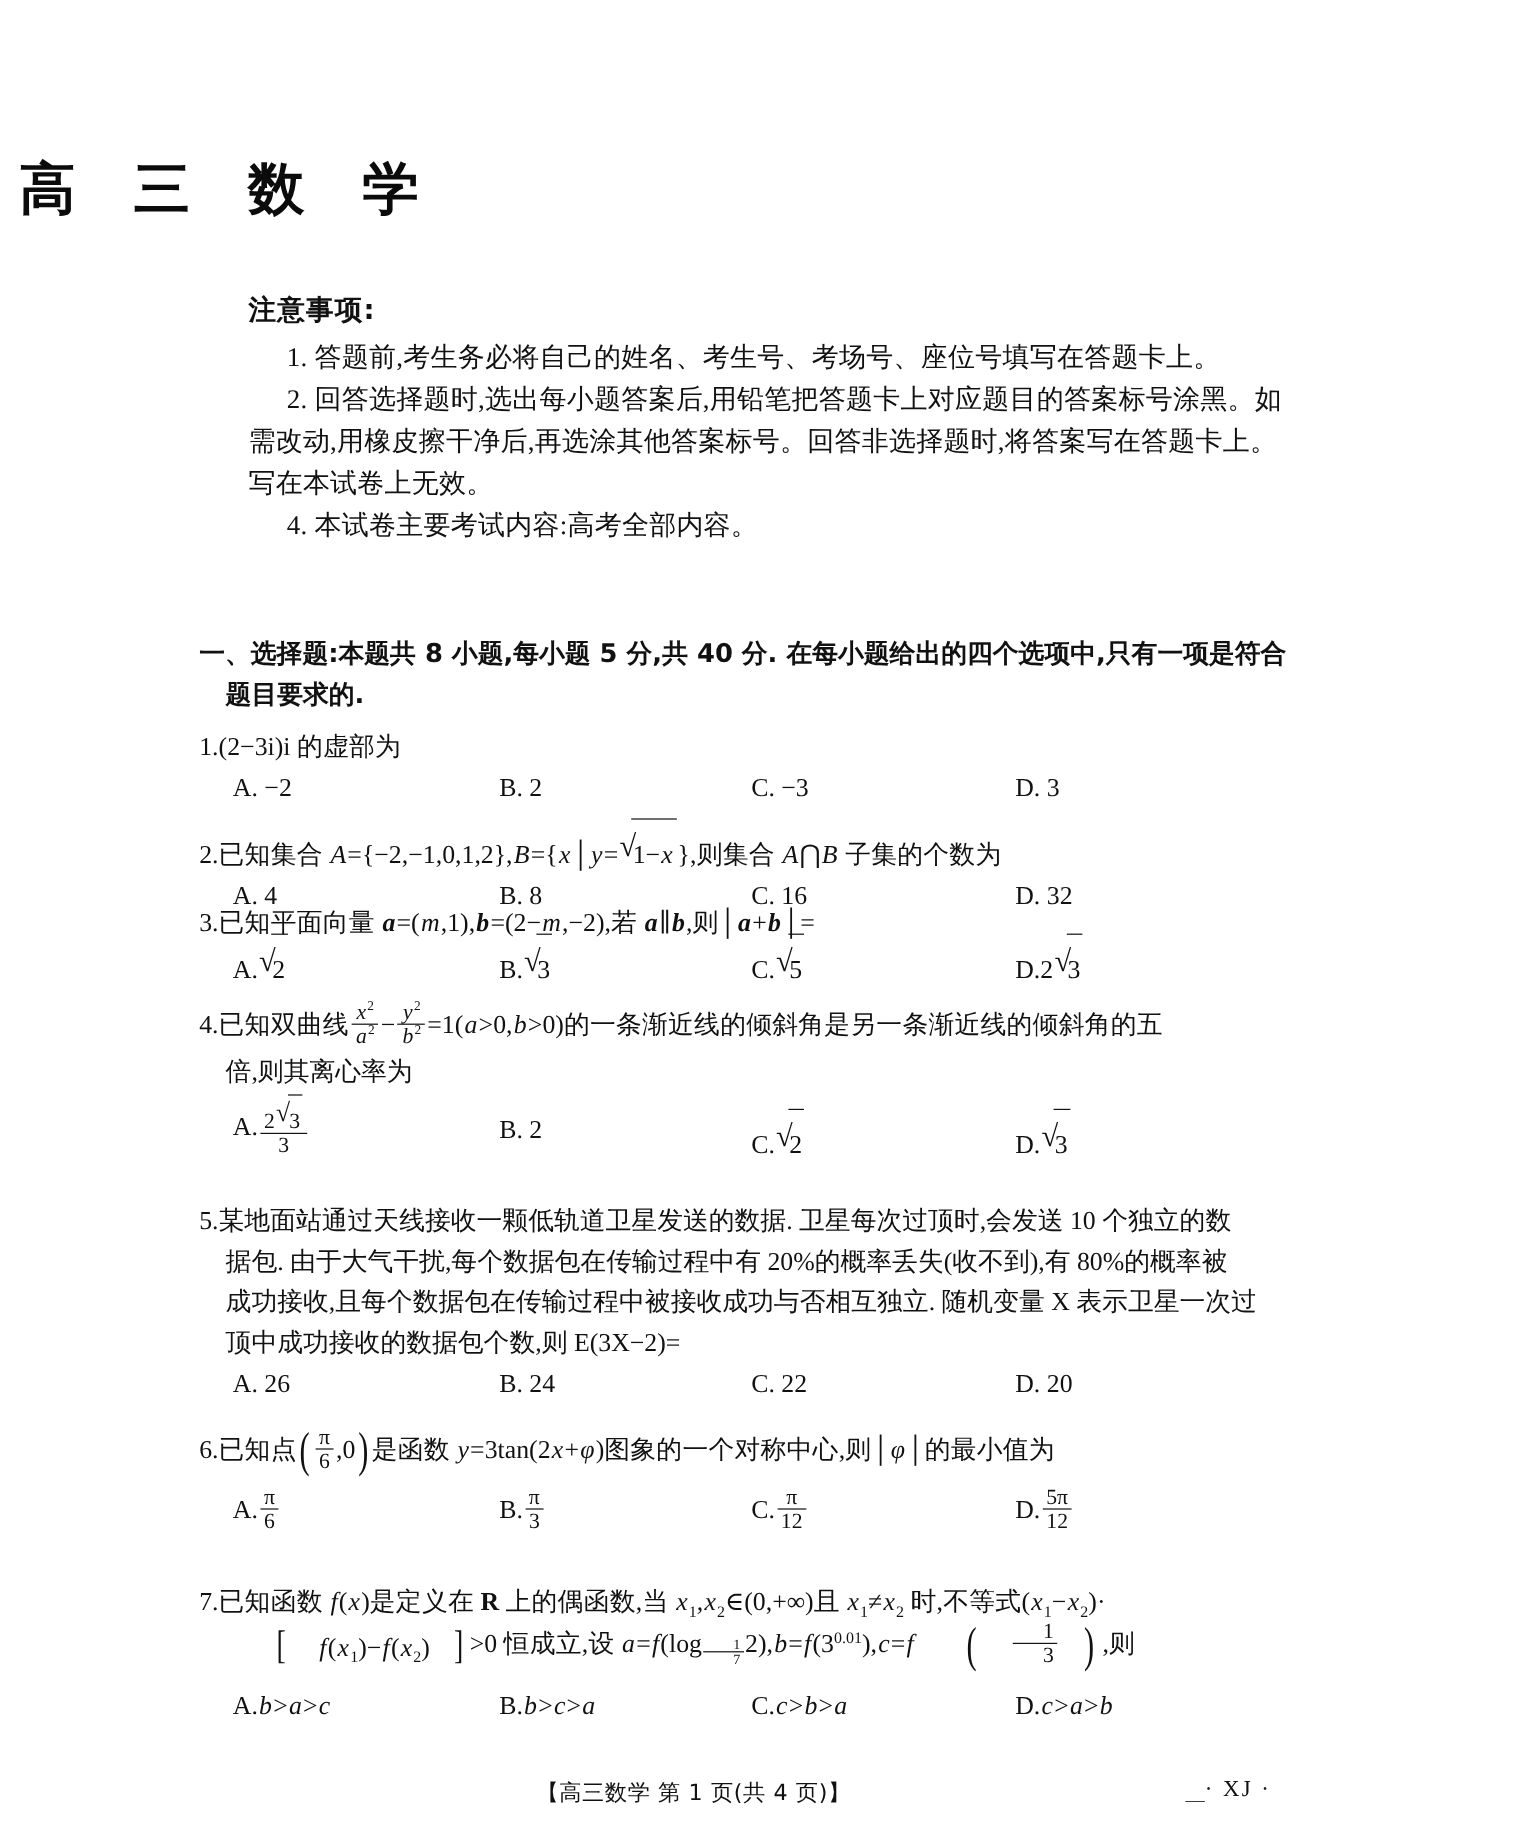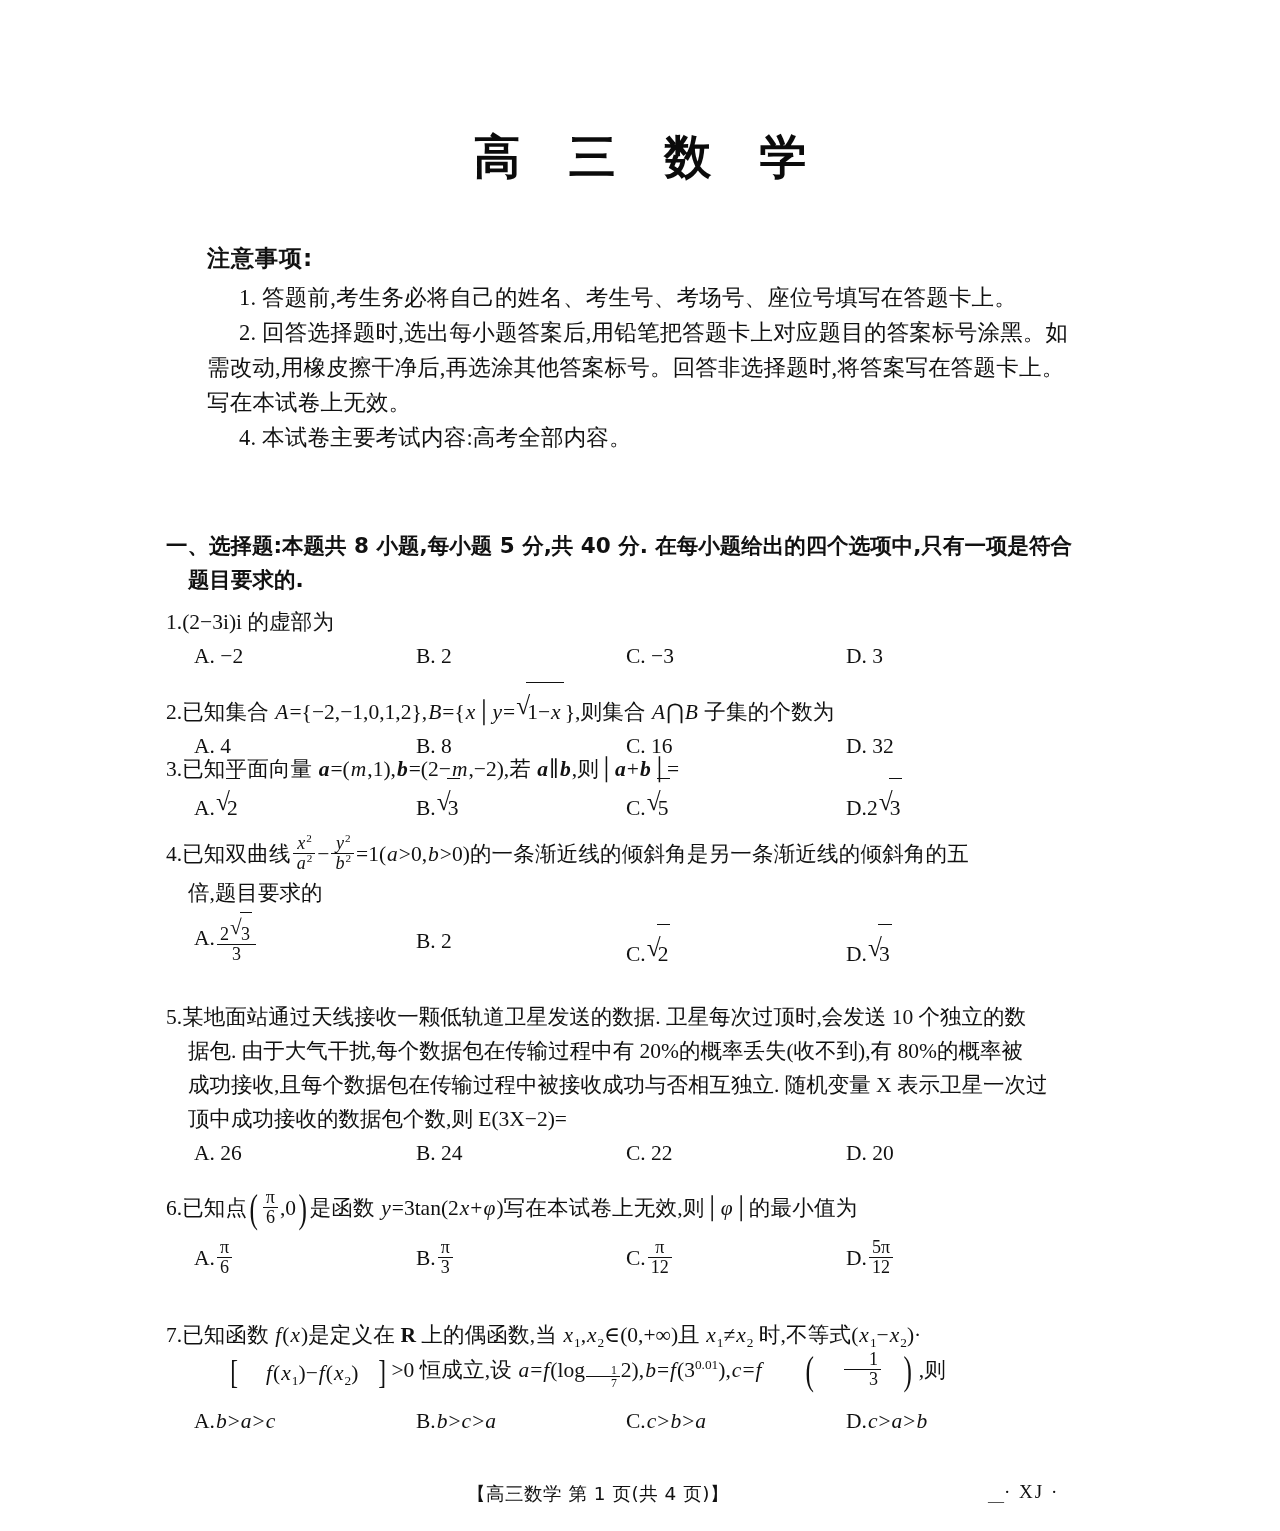--- a/index.html
+++ b/index.html
@@ -20,21 +20,21 @@
     left: 0; top: 0;
     width: 1280px;
     height: 1531px;
   }
 
   
   .paper-title {
     position: absolute;
     left: 0; top: 126px;
     width: 1280px;
-    text-align: center;
+    text-align: left;
     font-family: "DejaVu Sans", "Liberation Sans", sans-serif;
     font-weight: bold;
     font-size: 47px;
     letter-spacing: 16px;
     text-indent: 16px;
     color: #0b0b0b;
   }
 
   
   .notice {
@@ -158,21 +158,20 @@
     font-size: 19px;
   }
   .footer-center {
     position: absolute;
     left: 0; top: 0;
     width: 1156px;
     text-align: center;
     font-family: "DejaVu Sans", "Liberation Sans", sans-serif;
     font-size: 18.5px;
     letter-spacing: 0.5px;
-    margin-left: 20px;
   }
   .footer-dash {
     position: absolute;
     left: 988px; top: 11px;
     font-size: 16px;
     color: #333;
   }
   .footer-code {
     position: absolute;
     left: 1004px; top: 0;
@@ -236,21 +235,21 @@
       <span class="opt b"><span class="olabel">B.</span><span class="rad"><span class="radsym">√</span><span class="radbody"><span class="mup">3</span></span></span></span>
       <span class="opt c"><span class="olabel">C.</span><span class="rad"><span class="radsym">√</span><span class="radbody"><span class="mup">5</span></span></span></span>
       <span class="opt d"><span class="olabel">D.</span><span class="mup">2</span><span class="rad"><span class="radsym">√</span><span class="radbody"><span class="mup">3</span></span></span></span>
     </span>
   </div>
 
   <div class="q" style="top:836px;">
     <span class="qline">
       <span>4.</span><span class="qtext">已知双曲线</span><span class="frac"><span class="nu"><span class="mi">x</span><sup class="ex">2</sup></span><span class="de"><span class="mi">a</span><sup class="ex">2</sup></span></span>−<span class="frac"><span class="nu"><span class="mi">y</span><sup class="ex">2</sup></span><span class="de"><span class="mi">b</span><sup class="ex">2</sup></span></span>=<span class="mup">1</span>(<span class="mi">a</span>&gt;<span class="mup">0</span>,<span class="mi">b</span>&gt;<span class="mup">0</span>)<span class="qtext">的一条渐近线的倾斜角是另一条渐近线的倾斜角的五</span>
     </span>
-    <span class="qline ind">倍,题目要求的</span>
+    <span class="qline ind">倍,则其离心率为</span>
     <span class="opts tall" style="height:72px;">
       <span class="opt a" style="top:4px;"><span class="olabel">A.</span><span class="frac"><span class="nu"><span class="mup">2</span><span class="rad"><span class="radsym">√</span><span class="radbody"><span class="mup">3</span></span></span></span><span class="de"><span class="mup">3</span></span></span></span>
       <span class="opt b" style="top:14px;"><span class="olabel">B.</span> <span>2</span></span>
       <span class="opt c" style="top:14px;"><span class="olabel">C.</span><span class="rad"><span class="radsym">√</span><span class="radbody"><span class="mup">2</span></span></span></span>
       <span class="opt d" style="top:14px;"><span class="olabel">D.</span><span class="rad"><span class="radsym">√</span><span class="radbody"><span class="mup">3</span></span></span></span>
     </span>
   </div>
 
   <div class="q" style="top:1000px;">
     <span class="qline"><span>5.</span><span>某地面站通过天线接收一颗低轨道卫星发送的数据. 卫星每次过顶时,会发送 10 个独立的数</span></span>
@@ -261,21 +260,21 @@
       <span class="opt a"><span class="olabel">A.</span> <span>26</span></span>
       <span class="opt b"><span class="olabel">B.</span> <span>24</span></span>
       <span class="opt c"><span class="olabel">C.</span> <span>22</span></span>
       <span class="opt d"><span class="olabel">D.</span> <span>20</span></span>
     </span>
   </div>
 
   <div class="q" style="top:1190px;">
     <span class="qline">
       <span>6.</span><span class="qtext">已知点</span><span class="bigparen"><span class="pl">(</span><span class="inner"><span class="frac"><span class="nu"><span class="mup">π</span></span><span class="de"><span class="mup">6</span></span></span>,<span class="mup">0</span></span><span class="pr">)</span></span><span class="qtext">是函数</span>
-      <span class="mi">y</span>=<span class="mup">3tan(2</span><span class="mi">x</span>+<span class="mi">φ</span><span class="mup">)</span><span class="qtext">写在本试卷上无效,则</span>│<span class="mi">φ</span>│<span class="qtext">的最小值为</span>
+      <span class="mi">y</span>=<span class="mup">3tan(2</span><span class="mi">x</span>+<span class="mi">φ</span><span class="mup">)</span><span class="qtext">图象的一个对称中心,则</span>│<span class="mi">φ</span>│<span class="qtext">的最小值为</span>
     </span>
     <span class="opts tall" style="height:76px;">
       <span class="opt a" style="top:10px;"><span class="olabel">A.</span><span class="frac"><span class="nu"><span class="mup">π</span></span><span class="de"><span class="mup">6</span></span></span></span>
       <span class="opt b" style="top:10px;"><span class="olabel">B.</span><span class="frac"><span class="nu"><span class="mup">π</span></span><span class="de"><span class="mup">3</span></span></span></span>
       <span class="opt c" style="top:10px;"><span class="olabel">C.</span><span class="frac"><span class="nu"><span class="mup">π</span></span><span class="de"><span class="mup">12</span></span></span></span>
       <span class="opt d" style="top:10px;"><span class="olabel">D.</span><span class="frac"><span class="nu"><span class="mup">5π</span></span><span class="de"><span class="mup">12</span></span></span></span>
     </span>
   </div>
 
   <div class="q" style="top:1318px;">

